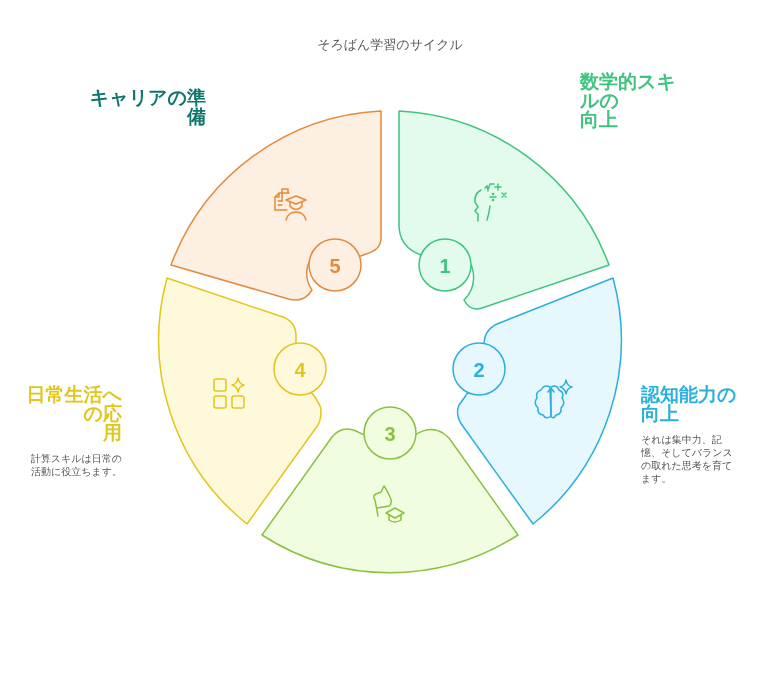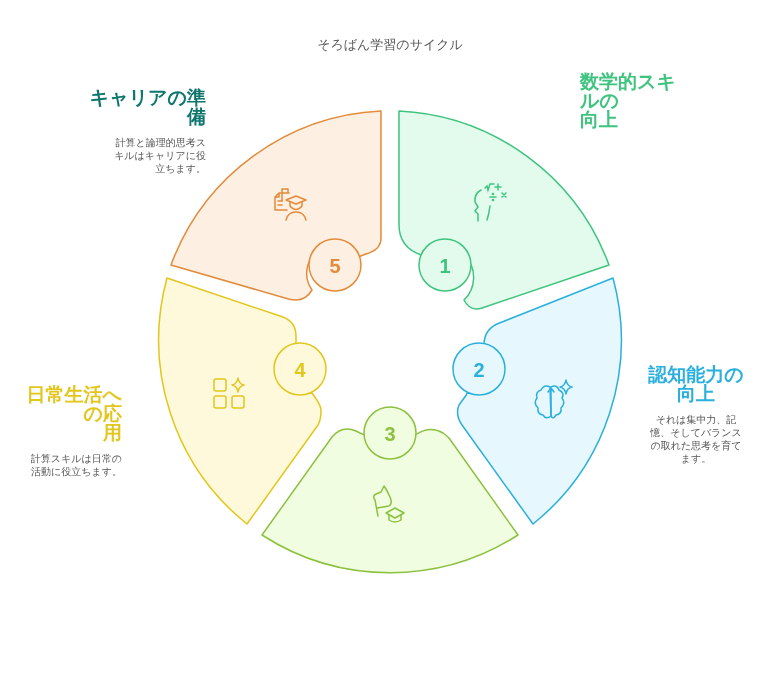--- a/index.html
+++ b/index.html
@@ -85,21 +85,21 @@
   </g>
 </svg>
 
 <div class="block" style="left:580px; top:72px; width:110px;">
   <h3 style="color:#3fc47f;">
     <span>数学的スキルの</span><br>
     <span>向上</span>
   </h3>
 </div>
 
-<div class="block" style="left:641px; top:365px; width:110px;text-align:center;">
+<div class="block" style="left:641px; top:385px; width:110px;">
   <h3 style="color:#2bb0dd;">認知能力の向上</h3>
   <p>
     <span>それは集中力、記</span><br>
     <span>憶、そしてバランス</span><br>
     <span>の取れた思考を育て</span><br>
     <span>ます。</span>
   </p>
 </div>
 
 <div class="block" style="left:320px; top:595px; width:140px; text-align:center;">
@@ -111,18 +111,13 @@
     <span>用</span>
   </h3>
   <p style="text-align:right; padding-left:14px;">
     <span>計算スキルは日常の</span><br>
     <span>活動に役立ちます。</span>
   </p>
 </div>
 
 <div class="block" style="left:86px; top:88px; width:120px; text-align:right;">
   <h3 style="color:#0f766e; text-align:right;">キャリアの準備</h3>
-  <p>
-    <span>計算と論理的思考ス</span><br>
-    <span>キルはキャリアに役</span><br>
-    <span>立ちます。</span>
-  </p>
 </div>
 
 </body></html>

